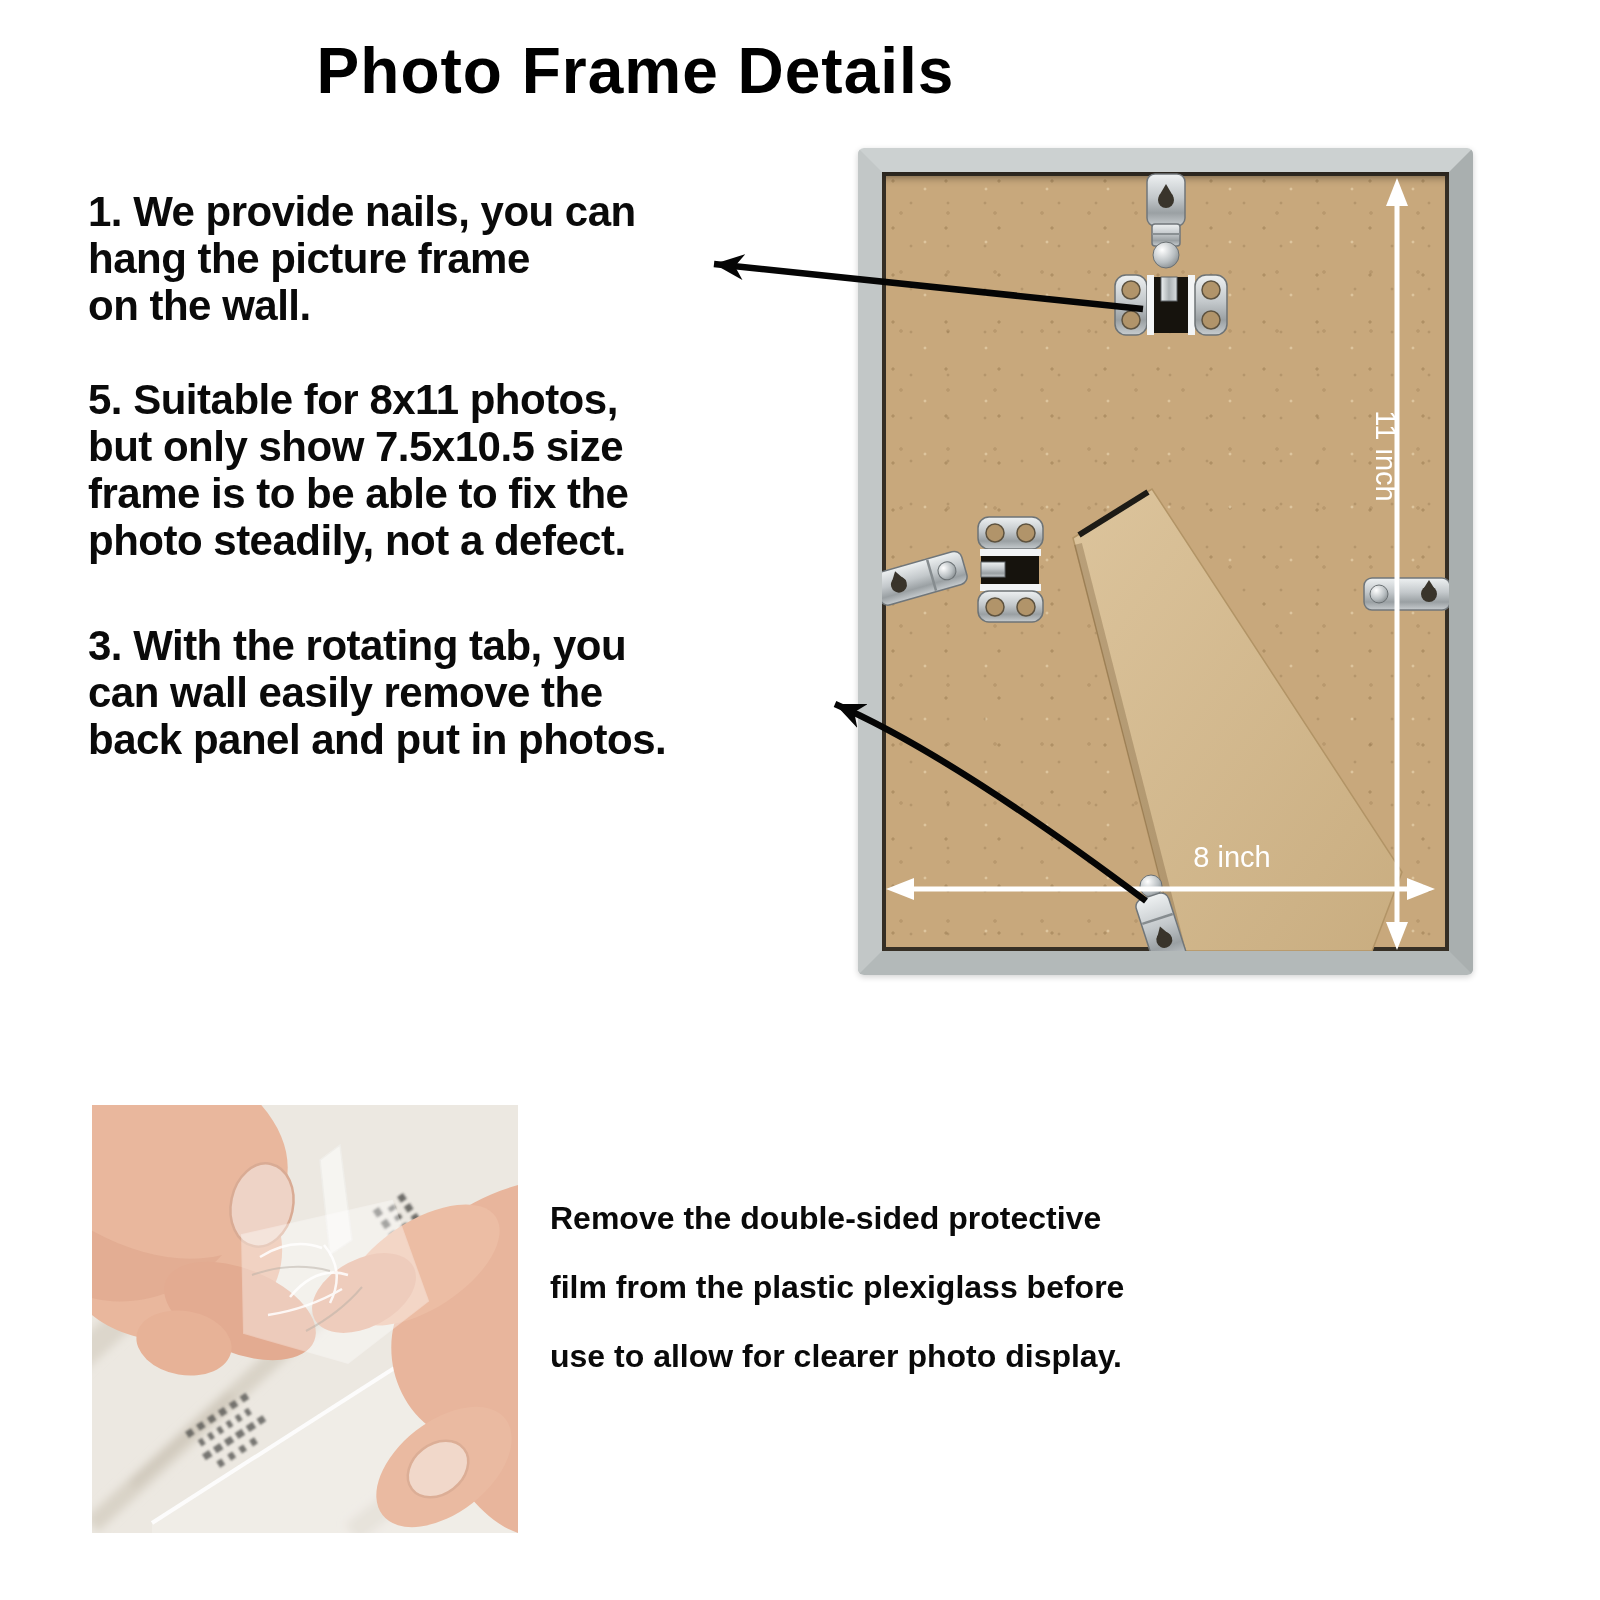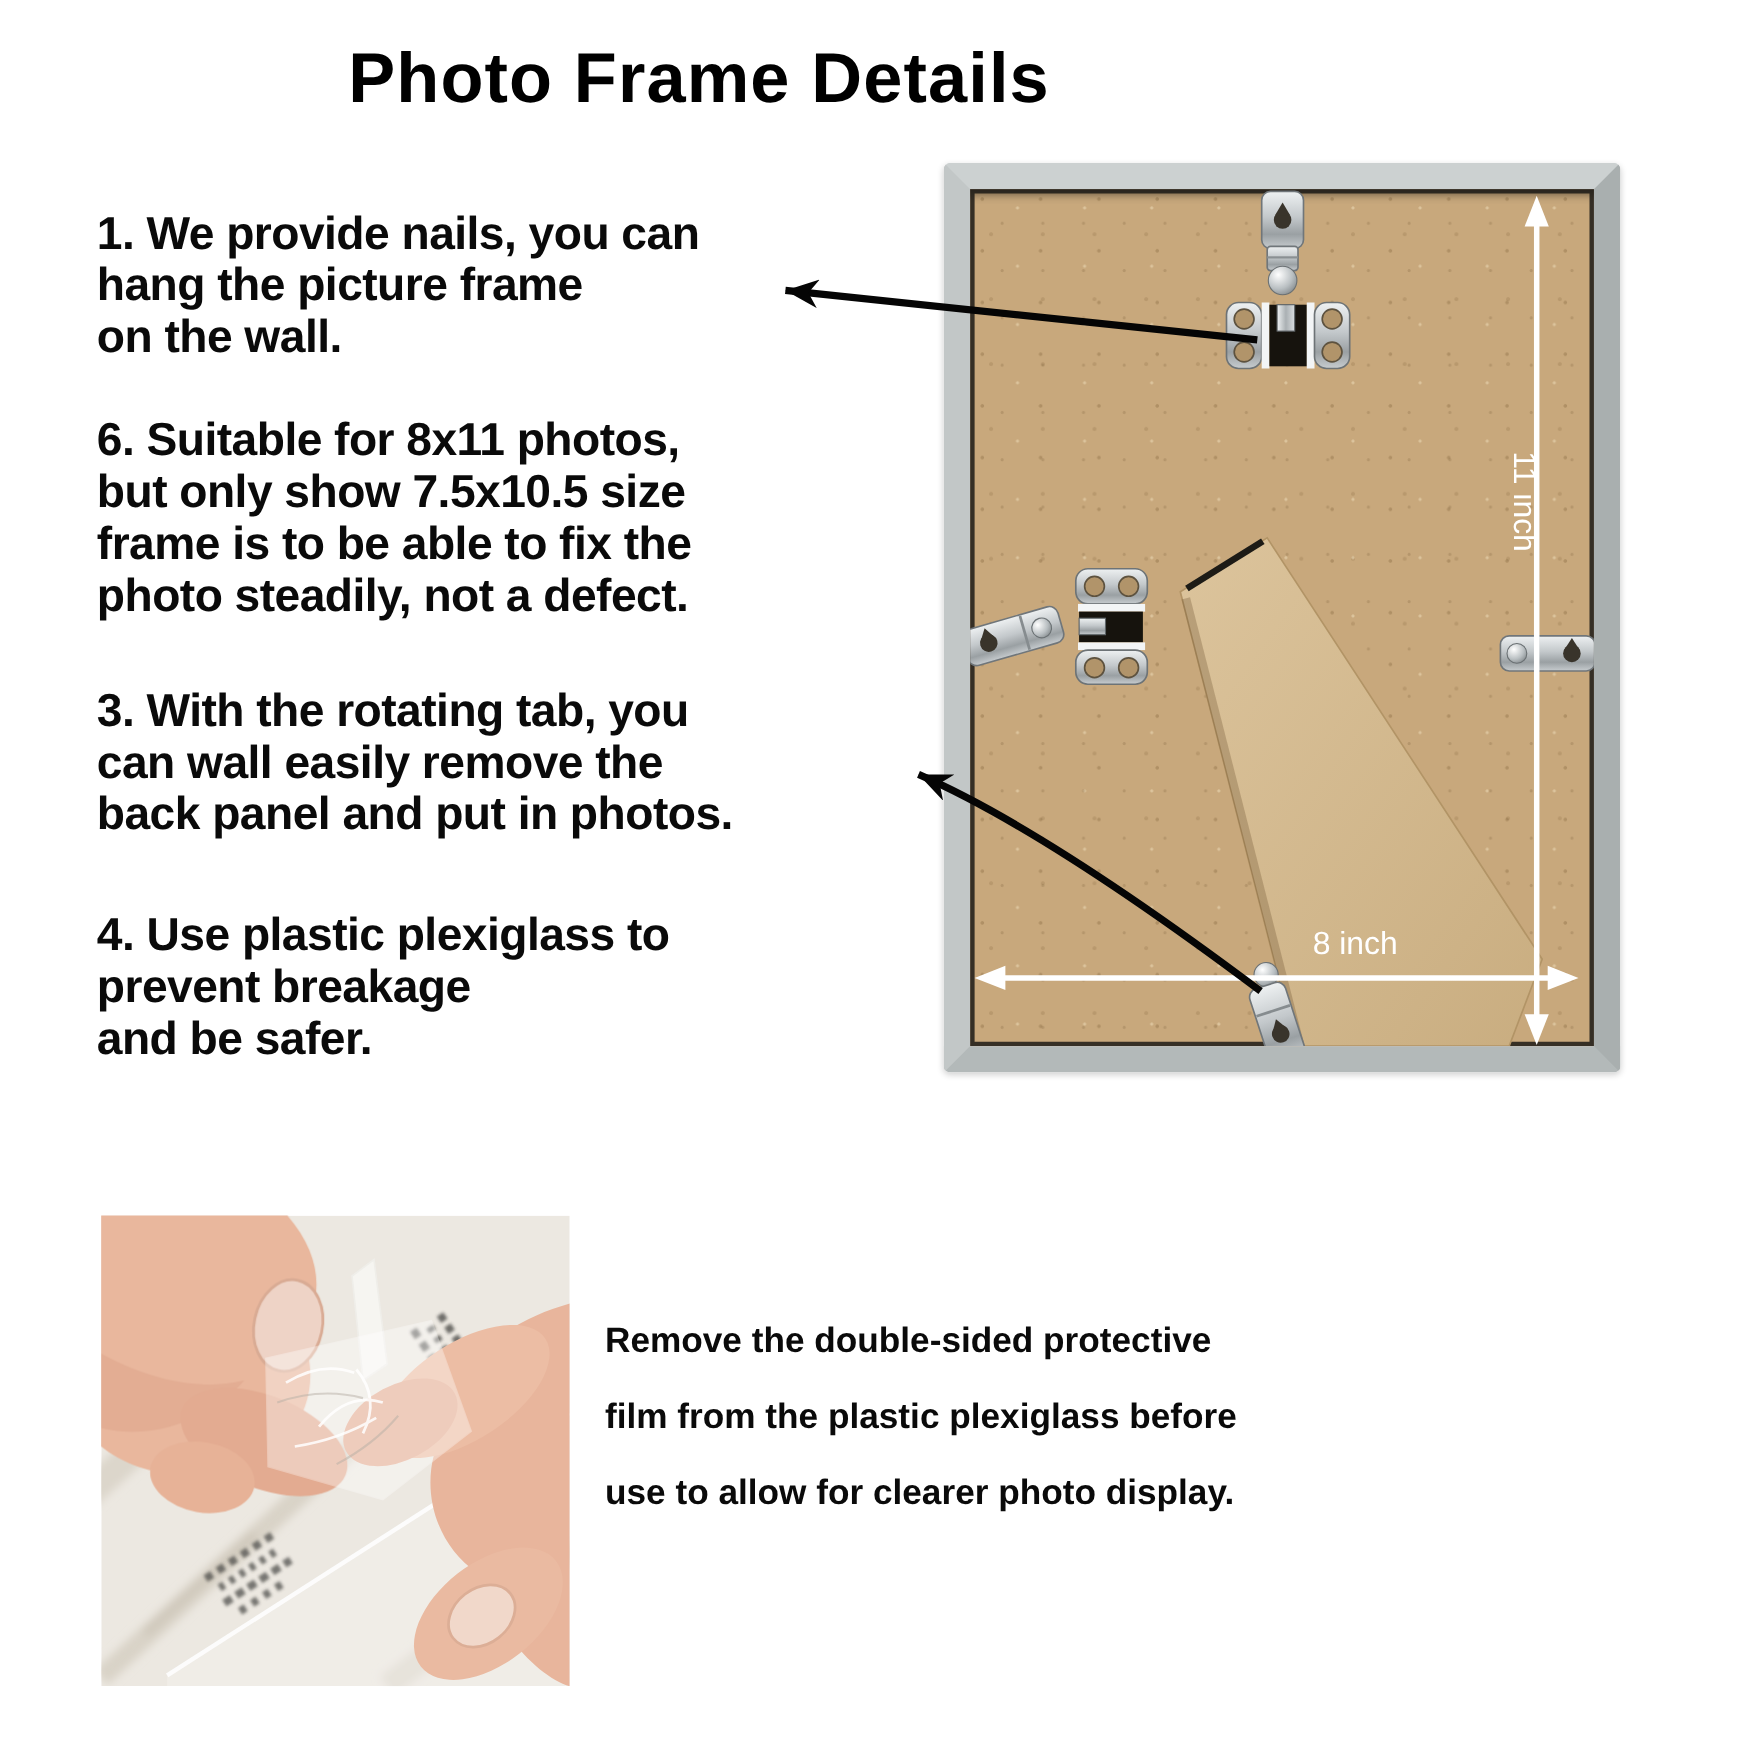--- a/index.html
+++ b/index.html
@@ -40,37 +40,32 @@
 
   <div class="title">Photo Frame Details</div>
 
   <div class="ins" id="ins1">
     <div>1. We provide nails, you can</div>
     <div>hang the picture frame</div>
     <div>on the wall.</div>
   </div>
 
   <div class="ins" id="ins2">
-    <div>6. Suitable for 8x11 photos,</div>
+    <div>5. Suitable for 8x11 photos,</div>
     <div>but only show 7.5x10.5 size</div>
     <div>frame is to be able to fix the</div>
     <div>photo steadily, not a defect.</div>
   </div>
 
   <div class="ins" id="ins3">
     <div>3. With the rotating tab, you</div>
     <div>can wall easily remove the</div>
     <div>back panel and put in photos.</div>
   </div>
 
-  <div class="ins" id="ins4">
-    <div>4. Use plastic plexiglass to</div>
-    <div>prevent breakage</div>
-    <div>and be safer.</div>
-  </div>
 
   <div class="frame">
     <div class="panel">
       <svg width="567" height="779" viewBox="0 0 567 779">
         <defs>
           <linearGradient id="met" x1="0" y1="0" x2="0" y2="1">
             <stop offset="0" stop-color="#eef1f2"></stop>
               <stop offset="0.45" stop-color="#c3c8cb"></stop>
             <stop offset="0.75" stop-color="#9aa0a3"></stop>
               <stop offset="1" stop-color="#c7cccf"></stop>

